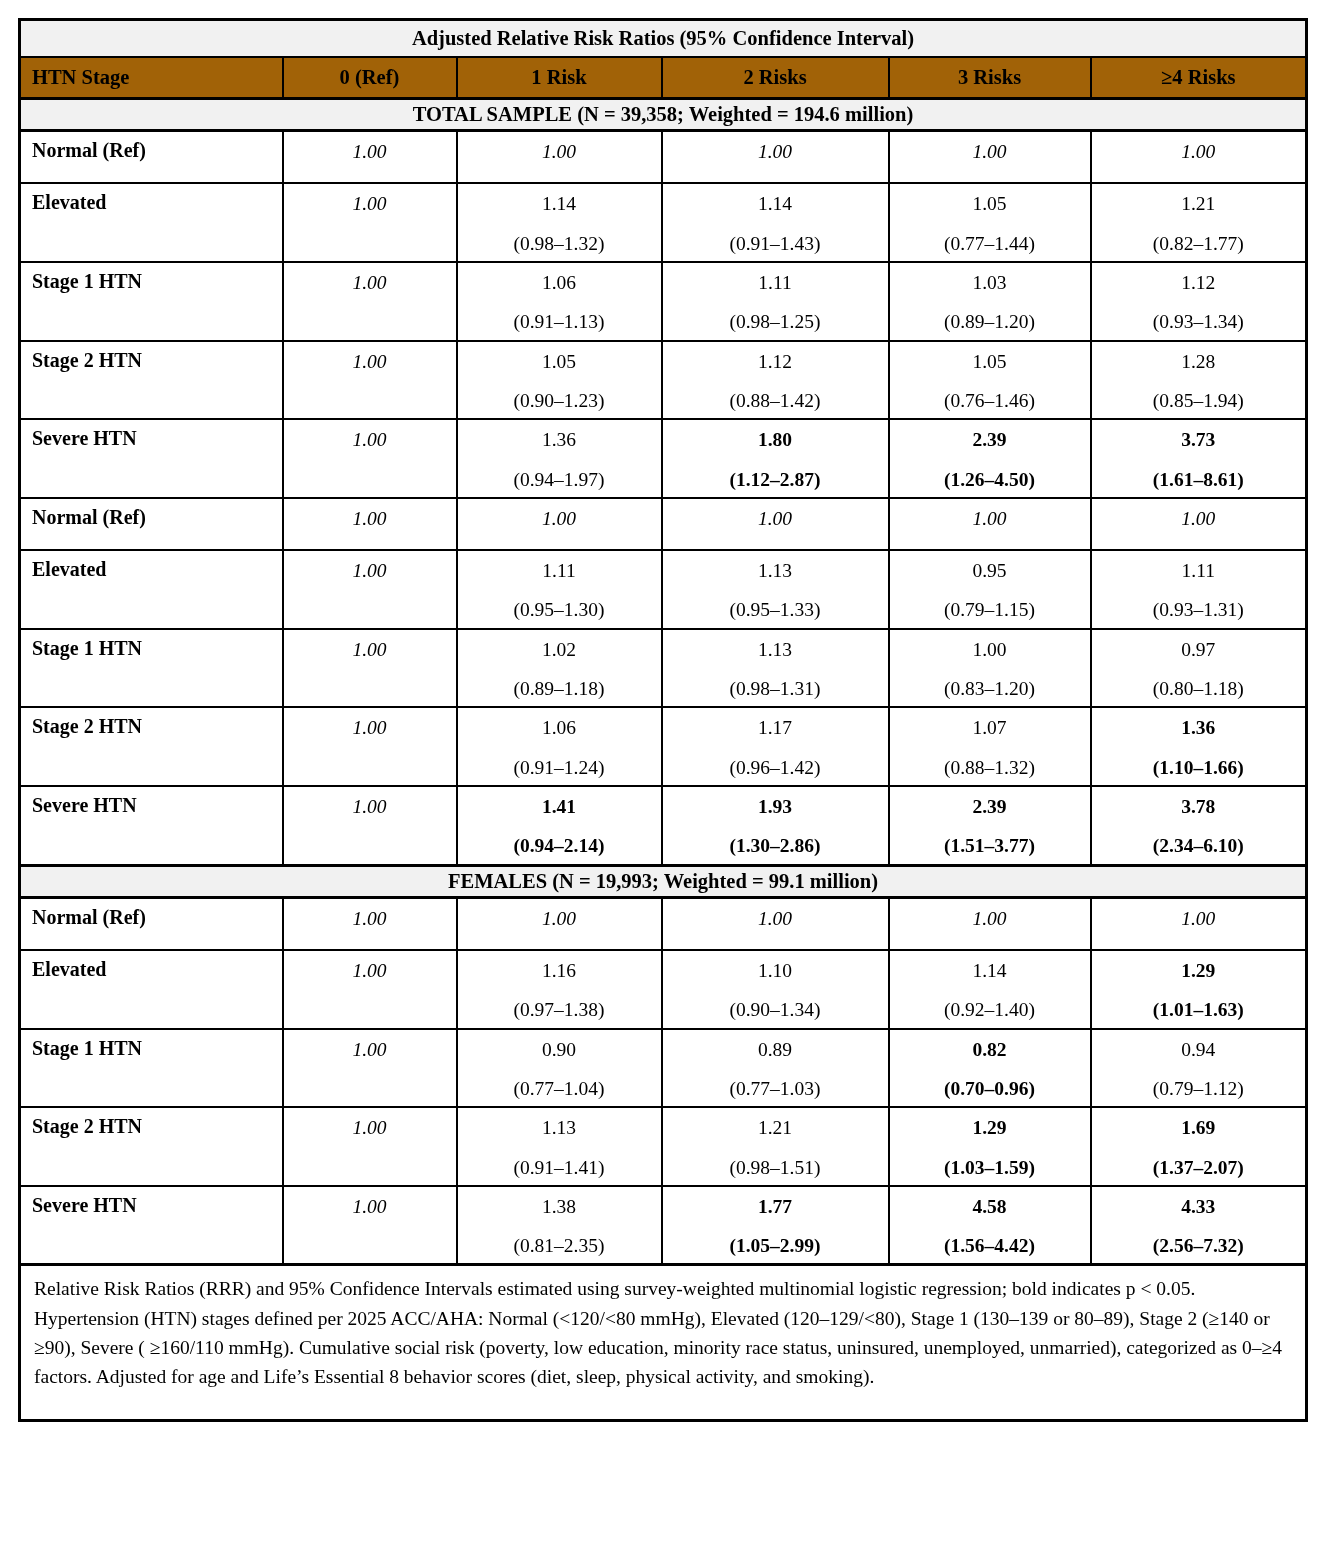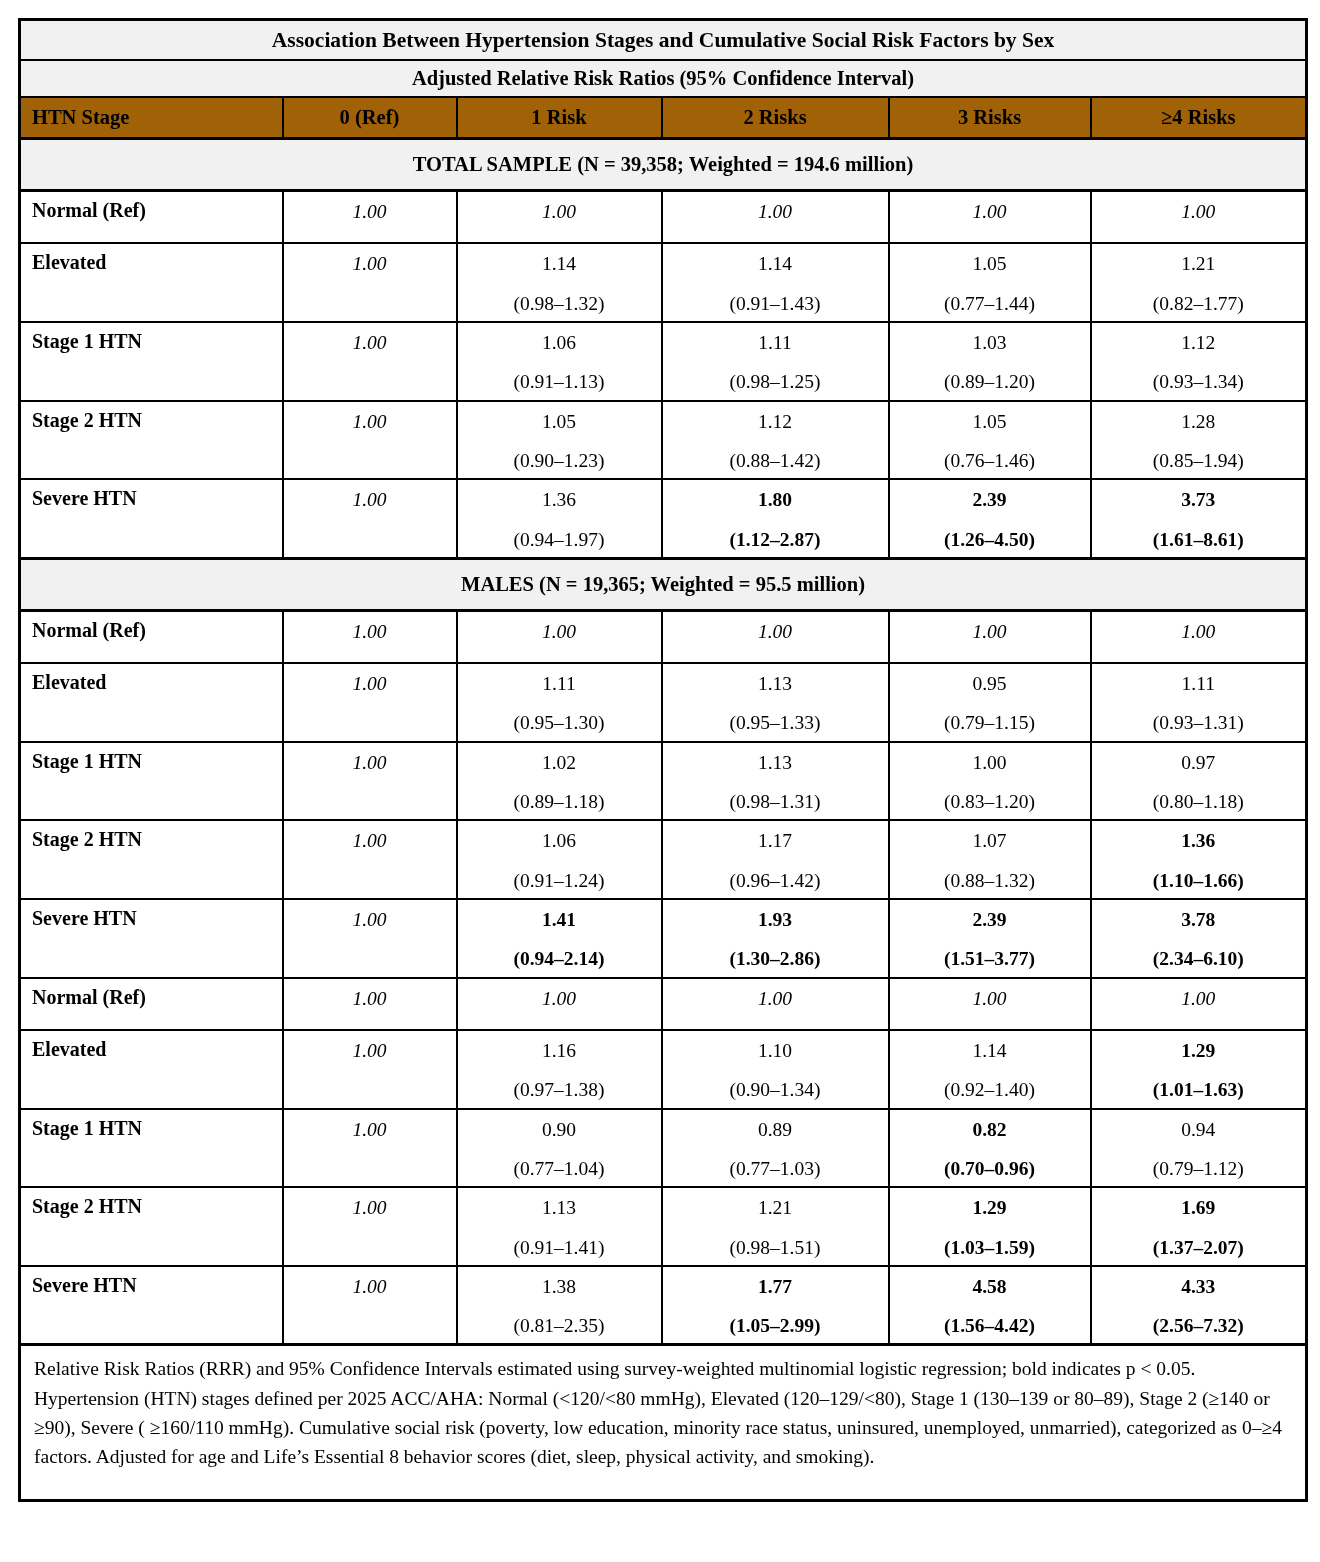--- a/index.html
+++ b/index.html
@@ -4,21 +4,21 @@
 <style>
   html, body { margin:0; padding:0; background:#fff; }
   body { width:1320px; height:1562px; font-family:"Liberation Serif","DejaVu Serif",serif; color:#000; }
   .sheet { padding:18px 15px 0 18px; }
   table.riskTable { border-collapse:collapse; table-layout:fixed; width:1287px; border:3px solid var(--line,#000); }
   td, th { border:2px solid var(--line,#000); vertical-align:top; overflow:hidden; }
   tr.r-title td { border-bottom:2px solid var(--line,#000); background:var(--band-bg,#f1f1f1); text-align:center; font-weight:bold; font-size:21.5px; padding:7px 4px 6px; height:24px; }
   tr.r-subtitle td { background:var(--band-bg,#f1f1f1); text-align:center; font-weight:bold; font-size:20.5px; padding:6px 4px 5px; height:24px; }
   tr.r-cols th { background:#a16207; font-weight:bold; font-size:20.5px; text-align:center; padding:7px 4px; height:25px; vertical-align:middle; }
   tr.r-cols th.first { text-align:left; padding-left:11px; }
-  tr.band td { background:var(--band-bg,#f1f1f1); border-top:3px solid var(--line,#000); border-bottom:3px solid var(--line,#000); text-align:center; font-weight:bold; font-size:20.5px; padding:12px 4px; height:25px; vertical-align:middle; }
+  tr.band td { background:var(--band-bg,#f1f1f1); border-top:3px solid var(--line,#000); border-bottom:3px solid var(--line,#000); text-align:center; font-weight:bold; font-size:20.5px; padding:2px 4px; height:25px; vertical-align:middle; }
   tr.h1 { height:48px; }
   tr.h2 { height:59px; }
   th.rowlabel { text-align:left; font-weight:bold; font-size:20px; padding:7px 8px 4px 11px; }
   td.cell { text-align:center; font-size:19.5px; padding:7px 3px 4px; }
   .est { line-height:1.35; }
   .ci { line-height:1.35; margin-top:13px; }
   .bold { font-weight:bold; }
   .italic { font-style:italic; }
   tr.r-foot td { text-align:left; font-size:19.5px; line-height:1.5; padding:8px 12px 28px 13px; border-top:3px solid var(--line,#000); }
 </style>
@@ -29,23 +29,20 @@
 <table class="riskTable">
   <colgroup>
     <col style="width:263px">
         <col style="width:174px">
         <col style="width:205px">
     <col style="width:227px">
         <col style="width:202px">
         <col style="width:216px">
   </colgroup>
   <tbody>
-  <tr class="r-title">
-          <td colspan="6">Association Between Hypertension Stages and Cumulative Social Risk Factors by Sex</td>
-        </tr>
   <tr class="r-subtitle">
           <td colspan="6">Adjusted Relative Risk Ratios (95% Confidence Interval)</td>
         </tr>
   <tr class="r-cols">
     <th class="first">HTN Stage</th>
     <th>0 (Ref)</th>
     <th>1 Risk</th>
     <th>2 Risks</th>
     <th>3 Risks</th>
     <th>≥4 Risks</th>
@@ -164,23 +161,20 @@
     <td class="cell">
             <div class="est bold">2.39</div>
             <div class="ci bold">(1.26–4.50)</div>
           </td>
     <td class="cell">
             <div class="est bold">3.73</div>
             <div class="ci bold">(1.61–8.61)</div>
           </td>
   </tr>
 
-  <tr class="band">
-          <td colspan="6">MALES (N = 19,365; Weighted = 95.5 million)</td>
-        </tr>
 
   <tr class="h1">
     <th class="rowlabel">Normal (Ref)</th>
     <td class="cell">
             <div class="est italic">1.00</div>
             <div class="ci italic"></div>
           </td>
     <td class="cell">
             <div class="est italic">1.00</div>
             <div class="ci italic"></div>
@@ -284,20 +278,23 @@
     <td class="cell">
             <div class="est bold">2.39</div>
             <div class="ci bold">(1.51–3.77)</div>
           </td>
     <td class="cell">
             <div class="est bold">3.78</div>
             <div class="ci bold">(2.34–6.10)</div>
           </td>
   </tr>
 
+  <tr class="band">
+          <td colspan="6">FEMALES (N = 19,993; Weighted = 99.1 million)</td>
+        </tr>
 
   <tr class="h1">
     <th class="rowlabel">Normal (Ref)</th>
     <td class="cell">
             <div class="est italic">1.00</div>
             <div class="ci italic"></div>
           </td>
     <td class="cell">
             <div class="est italic">1.00</div>
             <div class="ci italic"></div>

